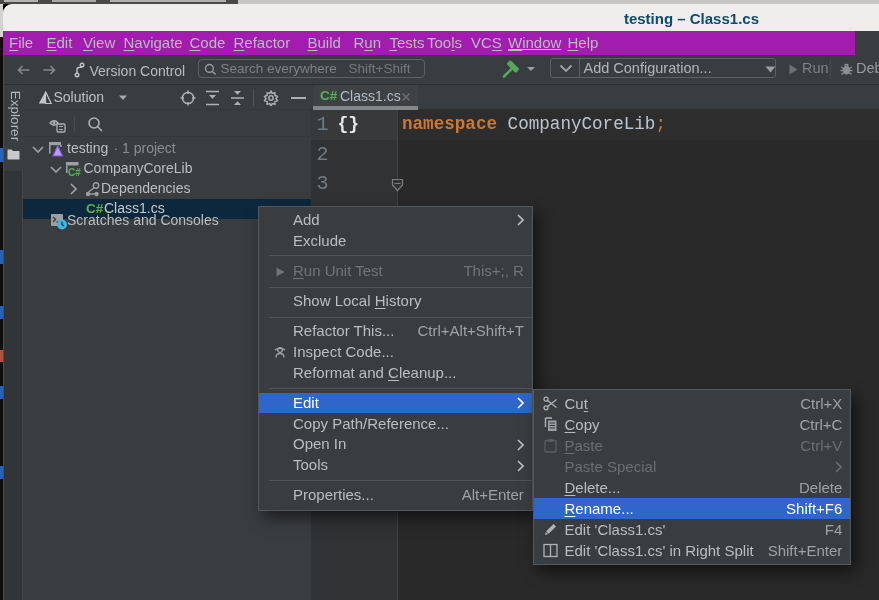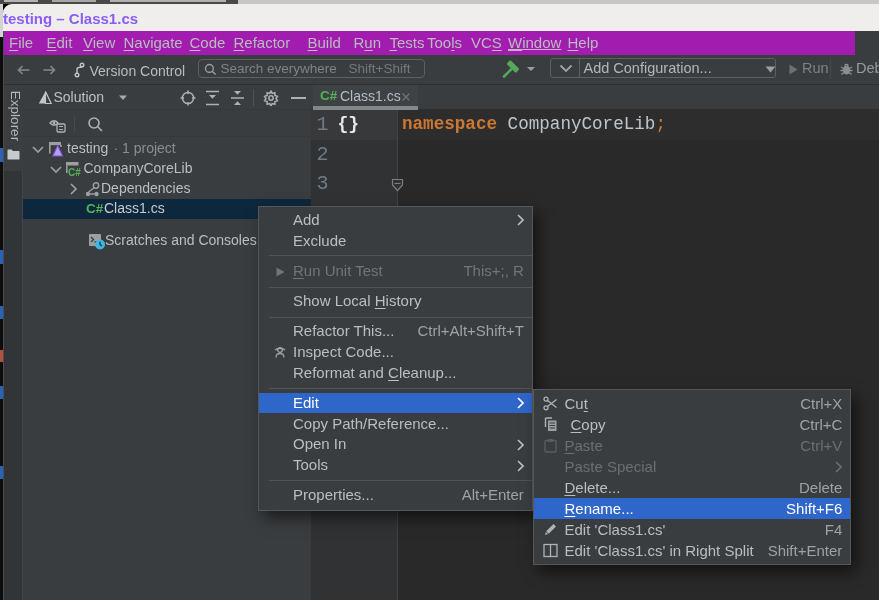--- a/index.html
+++ b/index.html
@@ -31,21 +31,21 @@
 <div class="abs" style="left:0;top:148px;width:3px;height:14px;background:#2a62b8;"></div>
 <div class="abs" style="left:0;top:250px;width:3px;height:14px;background:#2a62b8;"></div>
 <div class="abs" style="left:0;top:306px;width:3px;height:13px;background:#2a62b8;"></div>
 <div class="abs" style="left:0;top:350px;width:3px;height:12px;background:#b4513e;"></div>
 <div class="abs" style="left:0;top:386px;width:3px;height:13px;background:#2a62b8;"></div>
 <div class="abs" style="left:0;top:466px;width:3px;height:13px;background:#2a62b8;"></div>
 
 <div class="abs" id="win" style="left:3px;top:4px;width:876px;height:596px;border-top-left-radius:9px;overflow:hidden;background:#3a3d40;">
 
   <div class="abs" style="left:0;top:0;width:876px;height:27px;background:#efeeec;">
-    <div class="abs" style="left:0;top:0;width:756px;height:27px;text-align:left;line-height:29px;font-weight:bold;font-size:15px;color:#8b5cf6;">testing – Class1.cs</div>
+    <div class="abs" style="left:0;top:0;width:756px;height:27px;text-align:right;line-height:29px;font-weight:bold;font-size:15px;color:#0c4a6e;">testing – Class1.cs</div>
   </div>
 
   <div class="abs ui" id="menubar" style="left:0;top:27px;width:852px;height:24px;background:#a21caf;border-left:1px solid #515456;">
     <span class="abs" style="left:5px;top:3px;"><u>F</u>ile</span>
     <span class="abs" style="left:42.5px;top:3px;"><u>E</u>dit</span>
     <span class="abs" style="left:79px;top:3px;"><u>V</u>iew</span>
     <span class="abs" style="left:119.5px;top:3px;"><u>N</u>avigate</span>
     <span class="abs" style="left:185.5px;top:3px;"><u>C</u>ode</span>
     <span class="abs" style="left:229.5px;top:3px;"><u>R</u>efactor</span>
     <span class="abs" style="left:303.5px;top:3px;"><u>B</u>uild</span>
@@ -204,21 +204,21 @@
               <path d="M3.5 10 L9.5 5.5 M5 12 H9.5" stroke="#9da0a2" stroke-width="1.3"></path>
             </svg>
           <span class="abs" style="left:78.5px;top:1.5px;">Dependencies</span>
         </div>
 
         <div class="abs" style="left:0;top:60px;width:288px;height:20px;background:#0d283d;">
           <span class="abs" style="left:63.5px;top:2px;font-weight:bold;font-size:13.5px;color:#55b355;">C#</span>
           <span class="abs" style="left:81.5px;top:1.5px;color:#c7cace;">Class1.cs</span>
         </div>
 
-        <div class="abs" style="left:0;top:92px;width:288px;height:20px;margin-left:38px;">
+        <div class="abs" style="left:0;top:72px;width:288px;height:20px;">
           <svg class="abs" style="left:27px;top:2px;" width="18" height="17" viewBox="0 0 18 17">
               <rect x="1" y="1" width="12" height="12" rx="1" fill="#9da0a2"></rect>
               <path d="M3 4 L5.5 6.5 L3 9 M6.5 9 H10" stroke="#3a3d40" stroke-width="1.4" fill="none"></path>
               <circle cx="12" cy="11.5" r="5" fill="#40b6e0"></circle>
               <path d="M12 8.8 V11.5 L14 13" stroke="#11364a" stroke-width="1.3" fill="none"></path>
             </svg>
           <span class="abs" style="left:44.5px;top:1.5px;">Scratches and Consoles</span>
         </div>
       </div>
     </div>
@@ -293,21 +293,21 @@
     <div class="msep" style="top:273.9px;"></div>
     <div class="m1row" style="top:278.6px;"><span class="mtx">Properties...</span><span class="msc">Alt+Enter</span></div>
   </div>
 
   <div class="abs" id="menu2" style="left:530px;top:385px;width:318px;height:176px;background:#3a3d40;border:1px solid #55585a;box-shadow:5px 7px 14px rgba(0,0,0,0.55);font-size:15px;color:#bbbec0;">
     <div class="m2row" style="top:3px;"><svg class="abs" style="left:9px;top:3px;" width="15" height="15" viewBox="0 0 15 15">
           <circle cx="3" cy="3.2" r="2" fill="none" stroke="#b0b3b5" stroke-width="1.3"></circle>
           <circle cx="3" cy="11.8" r="2" fill="none" stroke="#b0b3b5" stroke-width="1.3"></circle>
           <path d="M4.5 4.5 L13.5 11.5 M4.5 10.5 L13.5 3.5" stroke="#b0b3b5" stroke-width="1.3"></path>
         </svg><span class="mtx2">Cu<u>t</u></span><span class="msc">Ctrl+X</span></div>
-    <div class="m2row" style="top:24px;padding-left:6px;"><svg class="abs" style="left:10px;top:3px;" width="14" height="15" viewBox="0 0 14 15">
+    <div class="m2row" style="top:24px;"><svg class="abs" style="left:10px;top:3px;" width="14" height="15" viewBox="0 0 14 15">
           <path d="M1.5 1 V10 M1.5 1 H8" stroke="#b0b3b5" stroke-width="1.4" fill="none"></path>
           <rect x="4" y="3.5" width="8.5" height="10.5" fill="#9da0a2"></rect>
           <path d="M5.5 6 H11 M5.5 8.5 H11 M5.5 11 H11" stroke="#3a3d40" stroke-width="1.1"></path>
         </svg><span class="mtx2"><u>C</u>opy</span><span class="msc">Ctrl+C</span></div>
     <div class="m2row" style="top:45px;color:#6b6f71;"><svg class="abs" style="left:10px;top:3px;" width="13" height="15" viewBox="0 0 13 15">
           <rect x="1" y="2.5" width="11" height="11.5" rx="1" fill="none" stroke="#595d5f" stroke-width="1.3"></rect>
           <rect x="4" y="1" width="5" height="3" rx="0.8" fill="#595d5f"></rect>
         </svg><span class="mtx2"><u>P</u>aste</span><span class="msc" style="color:#6b6f71;">Ctrl+V</span></div>
     <div class="m2row" style="top:66px;color:#6b6f71;"><span class="mtx2">Paste Special</span><svg class="marr2" viewBox="0 0 7 12">
           <path d="M1 1 L6 6 L1 11" stroke="#6b6f71" stroke-width="1.6" fill="none"></path>

